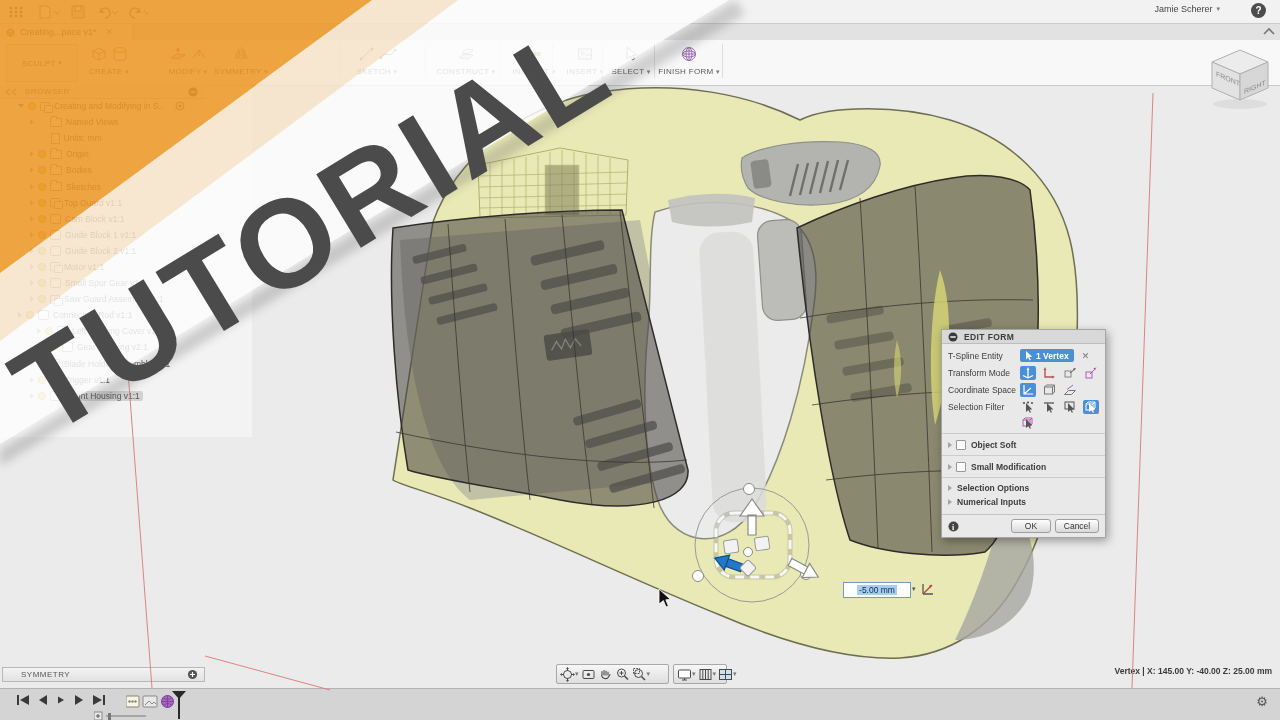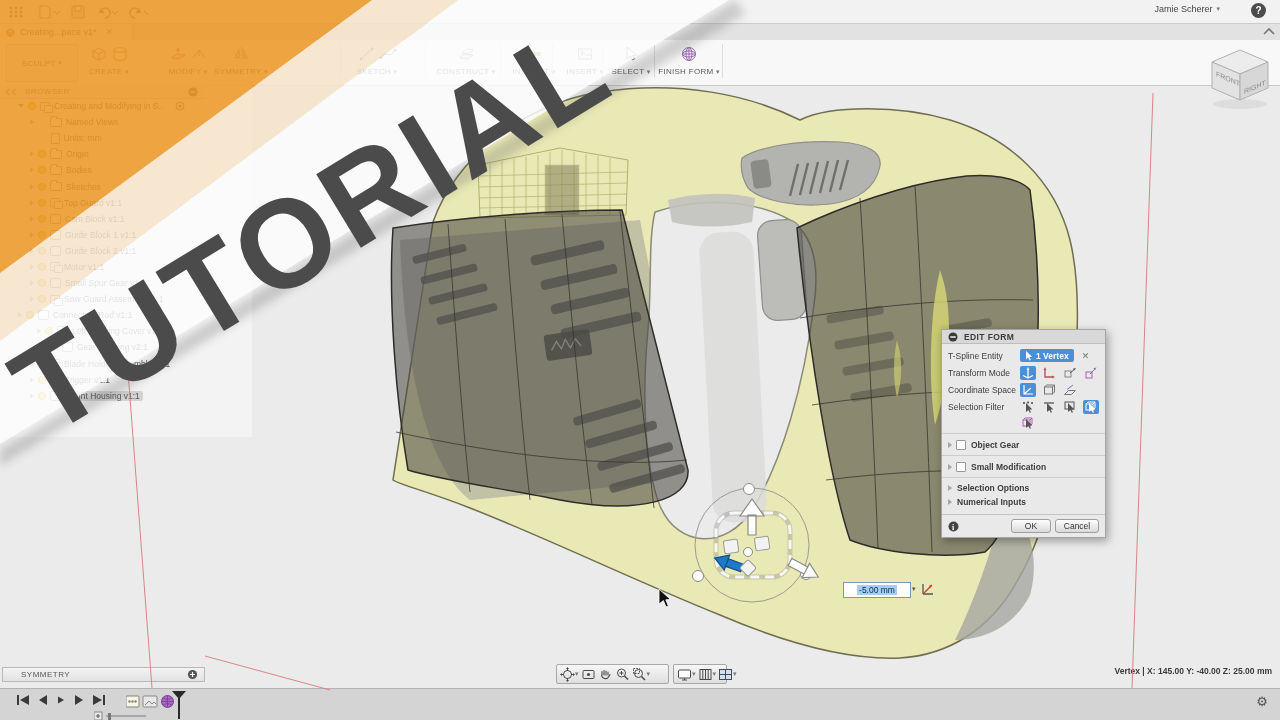--- a/index.html
+++ b/index.html
@@ -632,21 +632,21 @@
               <path d="M2,4 L4,2 H11 L9,4 M11,2 V8 L9,10" fill="none" stroke="#b85bb0"></path>
               <path d="M5,3 L5,12 L7.4,10 L8.8,12.8 L10,12.2 L8.6,9.6 L11.4,9.4 Z" fill="#555"></path>
             </svg>
           </span>
         </span>
       </div>
     <div class="ef-div"></div>
     <div class="ef-row" style="height:15px">
       <span class="tri"></span>
       <span class="ef-check"></span>
-      <span class="ef-sec">Object Gear</span>
+      <span class="ef-sec">Object Soft</span>
     </div>
     <div class="ef-div"></div>
     <div class="ef-row" style="height:15px">
       <span class="tri"></span>
       <span class="ef-check"></span>
       <span class="ef-sec">Small Modification</span>
     </div>
     <div class="ef-div"></div>
     <div class="ef-row" style="height:14px">
       <span class="tri" style="margin-right:5px"></span>

